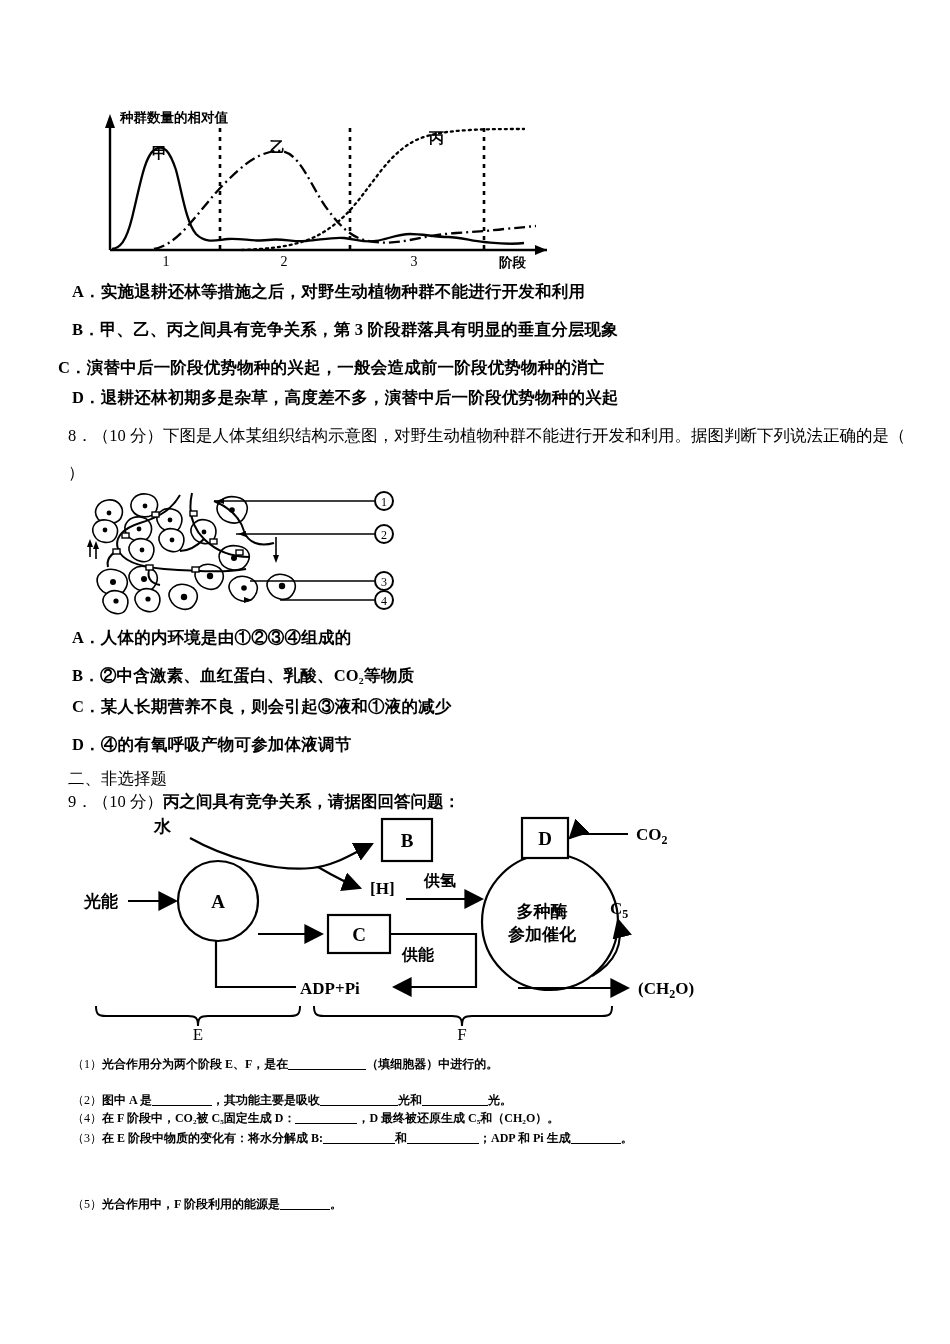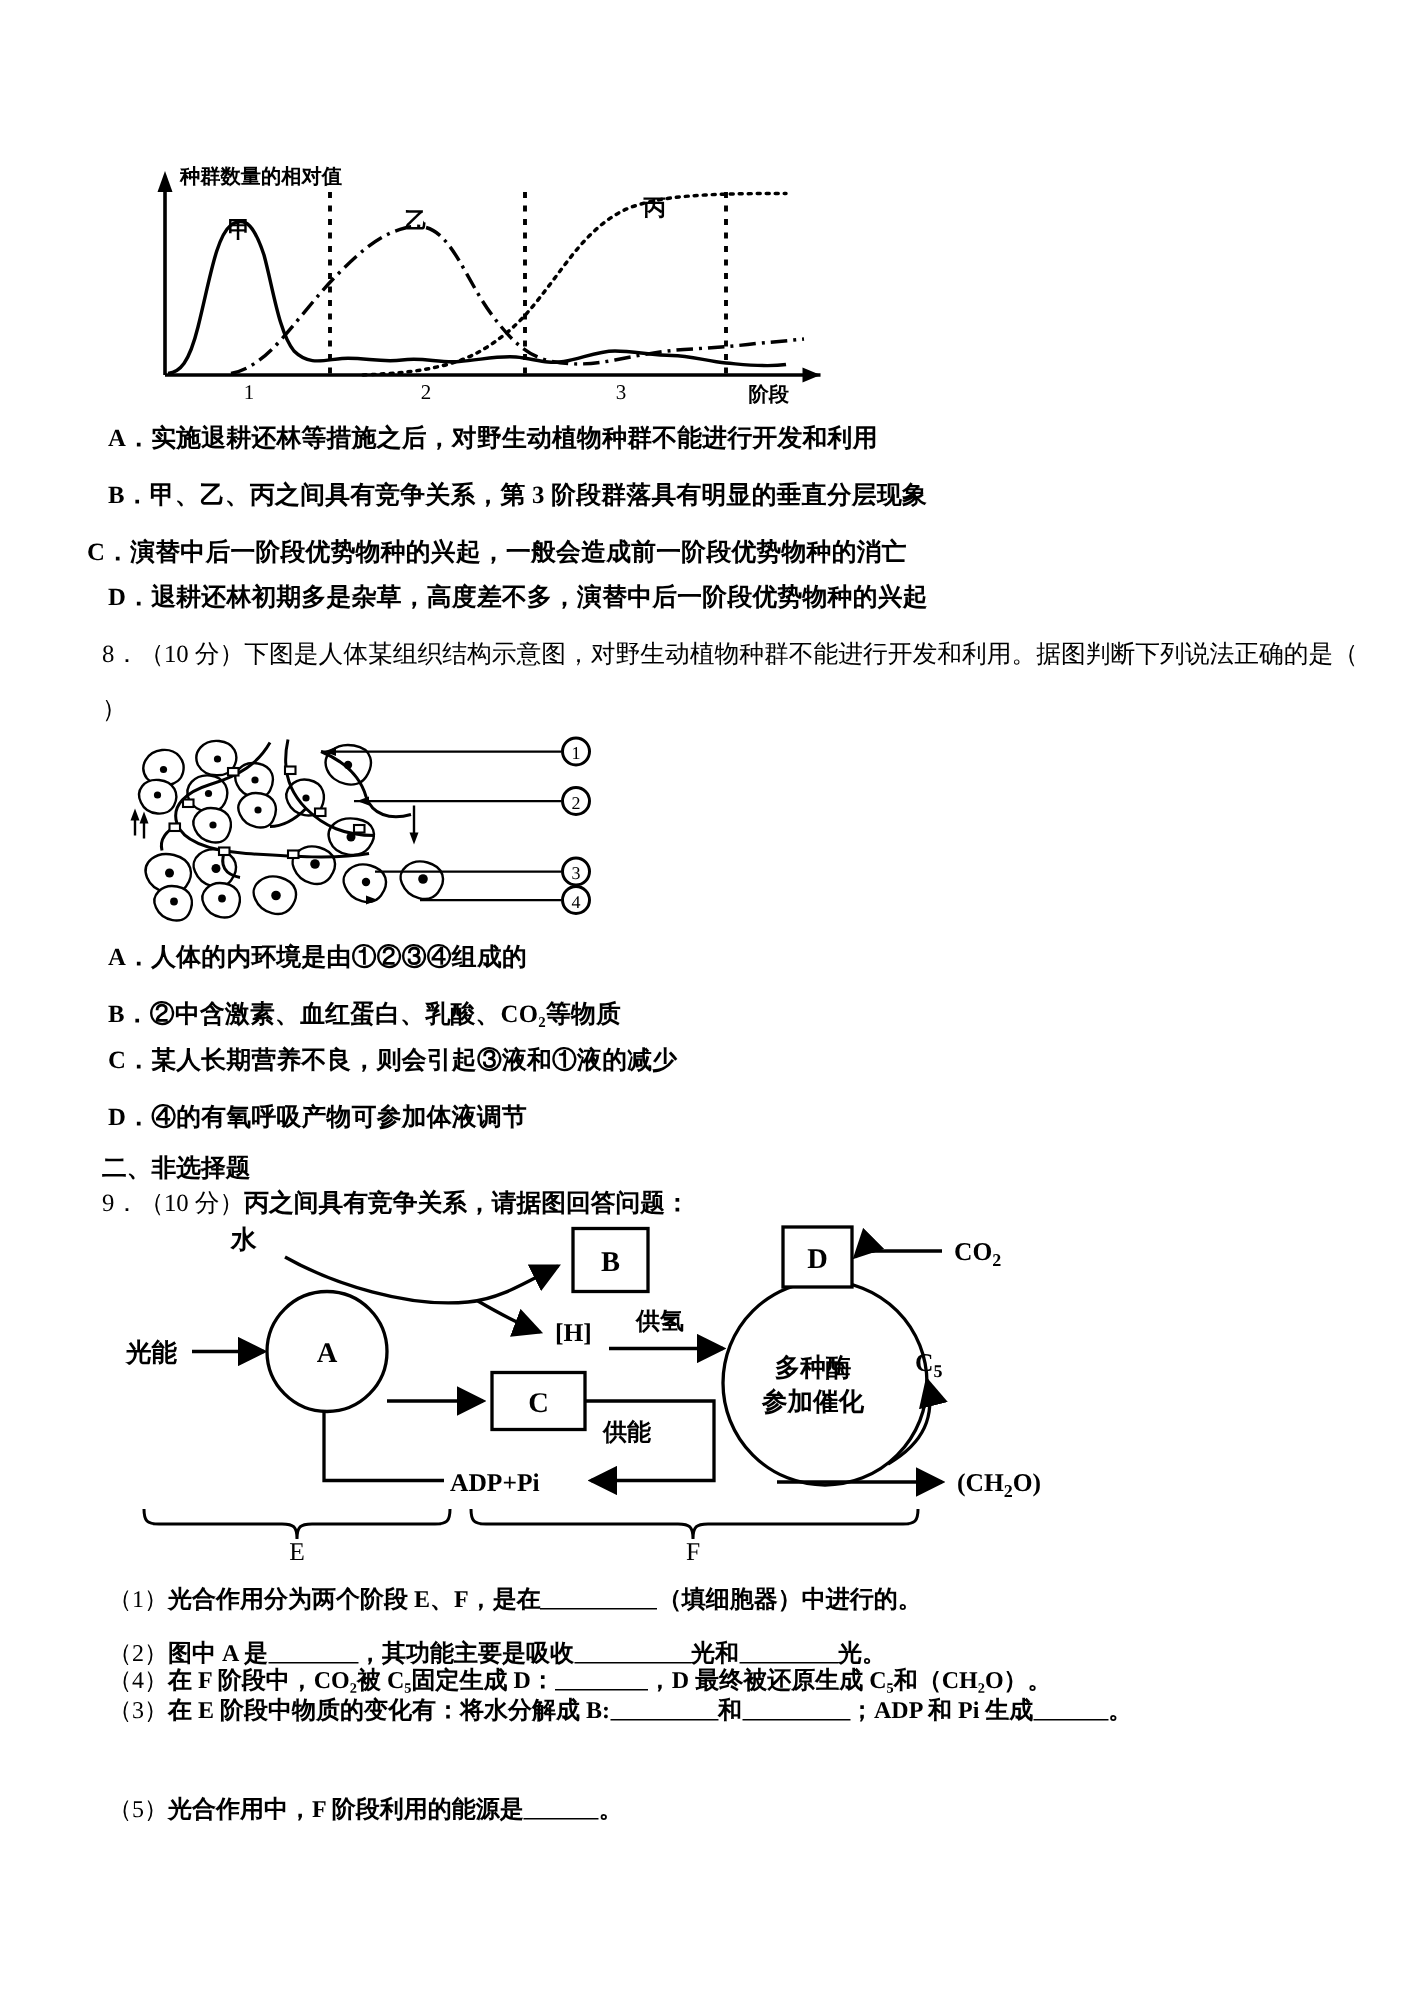--- a/index.html
+++ b/index.html
@@ -9,22 +9,22 @@
     color:#000;-webkit-font-smoothing:none;
   }
   .page{position:relative;width:950px;height:1344px;overflow:hidden;margin-left:32px;}
 
   
   .txt{position:absolute;white-space:nowrap;}
   .opt{font-size:16.5px;font-weight:bold;letter-spacing:.2px;}
   .opt .lab{font-family:"Liberation Serif",serif;}
   .qstem{font-size:16.5px;}
   .qstem .num{font-family:"Liberation Serif",serif;}
-  .sec{font-size:16.5px;font-weight:bold;}
-  .sub{font-size:16px;}
+  .sec{font-size:16.5px;font-weight:normal;}
+  .sub{font-size:12px;}
   .blank{display:inline-block;border-bottom:1.4px solid #000;vertical-align:-2px;}
   .bold{font-weight:bold;}
 
   
   #succession-figure{position:absolute;left:60px;top:100px;width:470px;height:170px;}
   #succession-figure svg{display:block;}
   .cjk{font-family:"DejaVu Sans","Liberation Sans",sans-serif;}
 
   
   #tissue-figure{position:absolute;left:52px;top:487px;width:330px;height:130px;}

